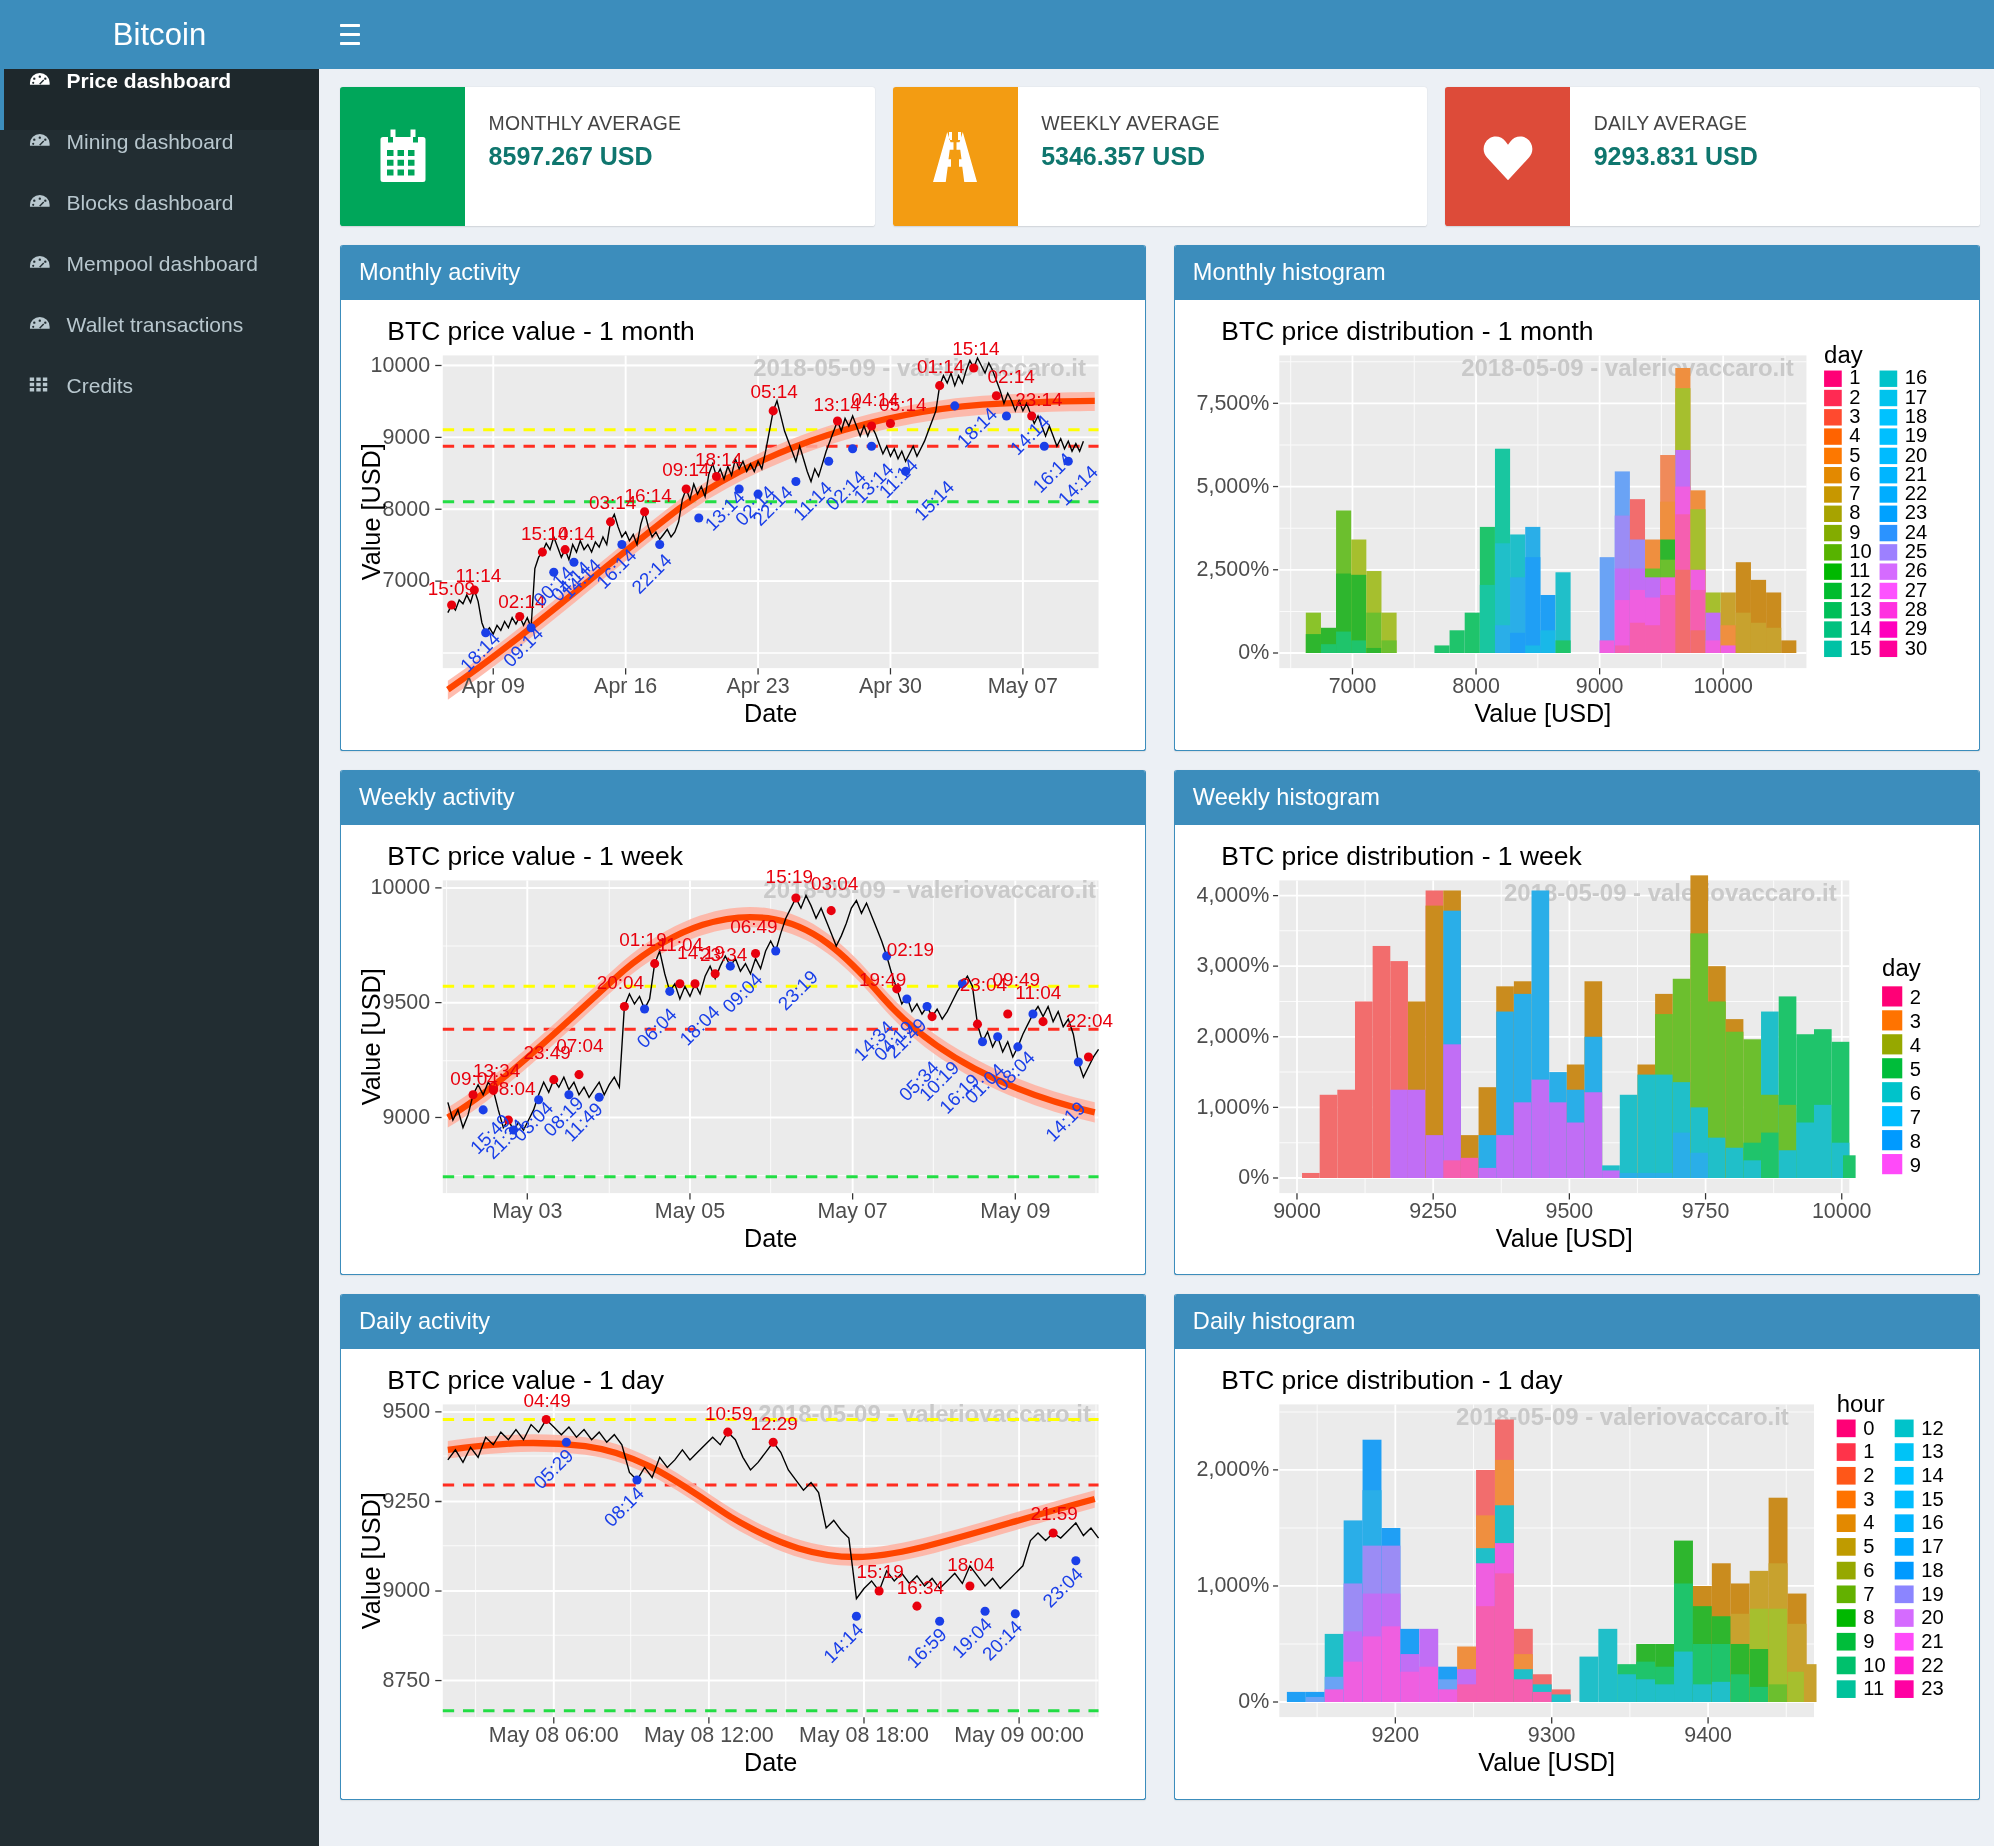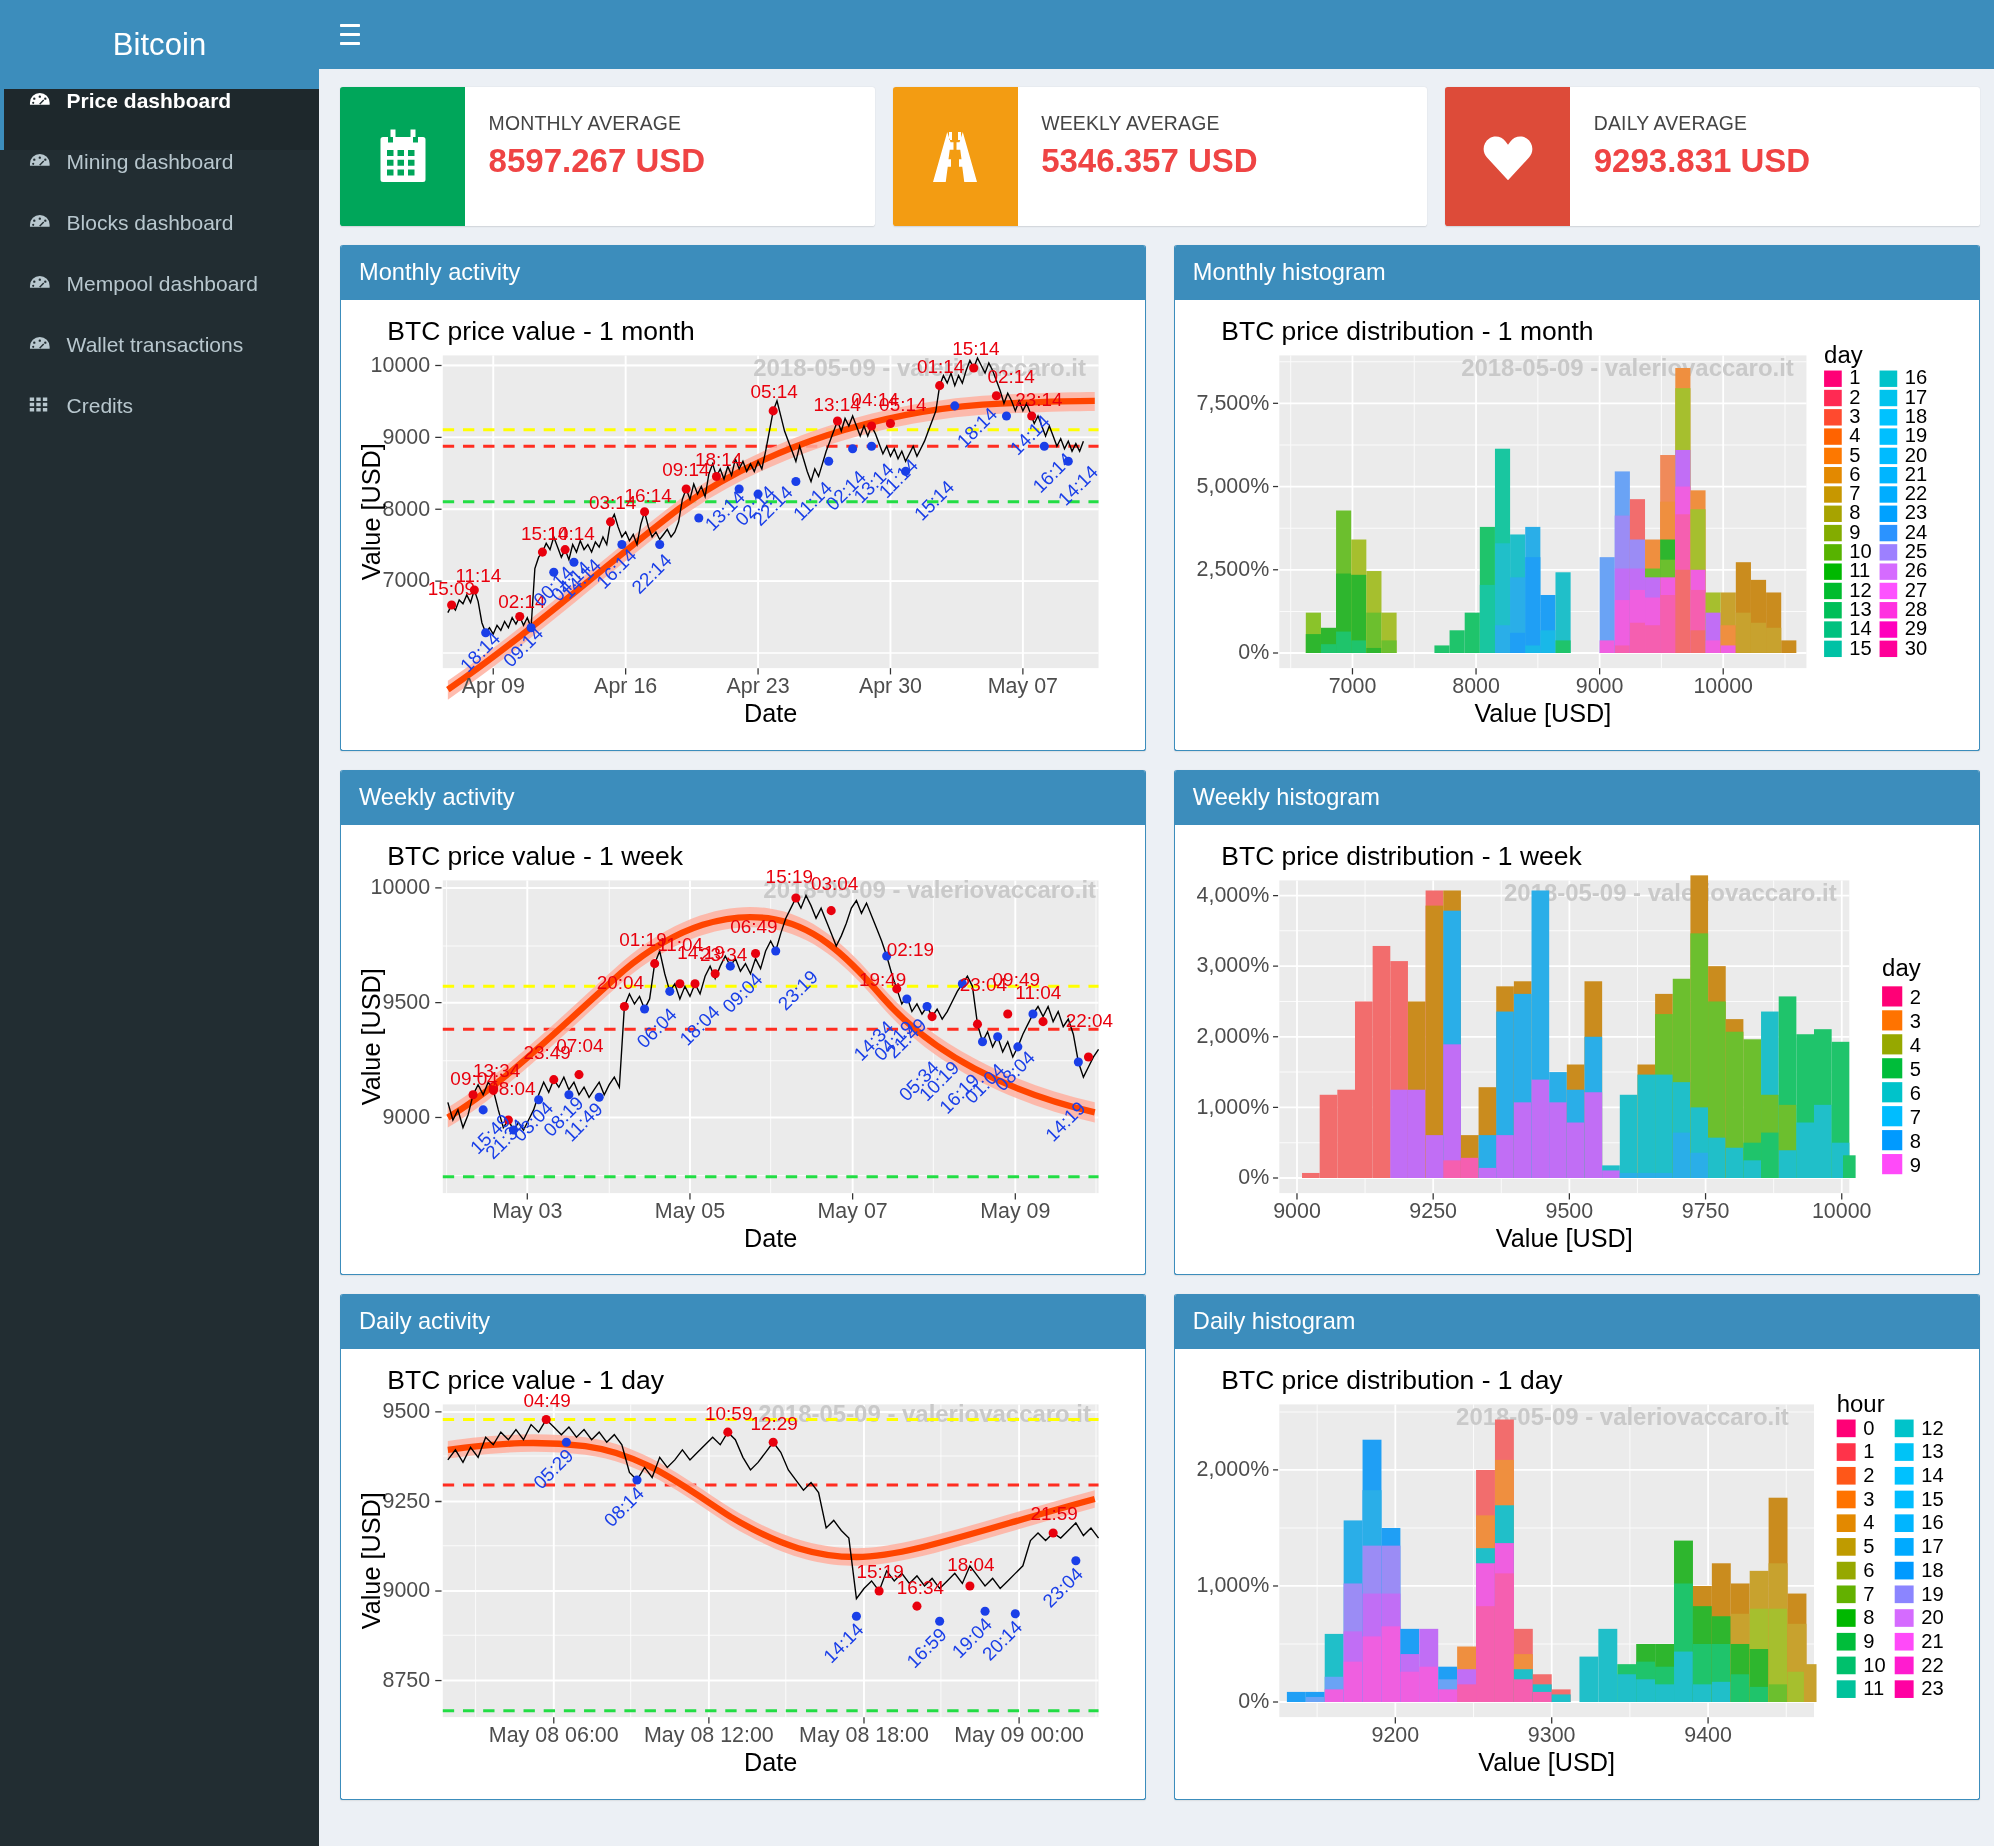--- a/index.html
+++ b/index.html
@@ -12,21 +12,21 @@
   
   #app { display: flex; width: 1995px; height: 1846px; }
 
   
   #sidebar {
     width: 319px; flex: 0 0 319px;
     background: #222d32;
     display: flex; flex-direction: column;
   }
   #brand {
-    height: 89px; background: #3c8dbc;
+    height: 69px; background: #3c8dbc;
     color: #fff; font-size: 31px; font-weight: 300;
     display: flex; align-items: center; justify-content: center;
     letter-spacing: 0.1px;
   }
   #nav { padding-top: 0; }
   .nav-item {
     display: flex; align-items: flex-start;
     height: 61px; padding-left: 23.6px;
     color: #b8c7ce; font-size: 21px;
     border-left: 4.2px solid transparent;
@@ -67,21 +67,21 @@
     width: 125px; flex: 0 0 125px;
     display: flex; align-items: center; justify-content: center;
   }
   .infobox-icon svg { width: 60px; height: 60px; fill: #fff; }
   .infobox-body { padding: 25px 0 0 23.6px; }
   .infobox-text {
     font-size: 19.4px; color: #444; letter-spacing: 0.2px;
     font-family: "Liberation Sans Narrow","Liberation Sans", sans-serif;
   }
   .infobox-number {
-    font-size: 33px; font-weight: bold; color: #ef4444; margin-top: 7px;
+    font-size: 25px; font-weight: bold; color: #0f766e; margin-top: 7px;
     font-family: "Liberation Sans Narrow","Liberation Sans", sans-serif;
   }
 
   
   .panelrow { display: flex; gap: 28px; margin-bottom: 19px; }
   .panel {
     flex: 1; background: #fff;
     border: 0.7px solid #3c8dbc; border-top: 0;
     border-radius: 2.8px; overflow: hidden;
     box-shadow: 0 0.7px 1.4px rgba(0,0,0,.08);

